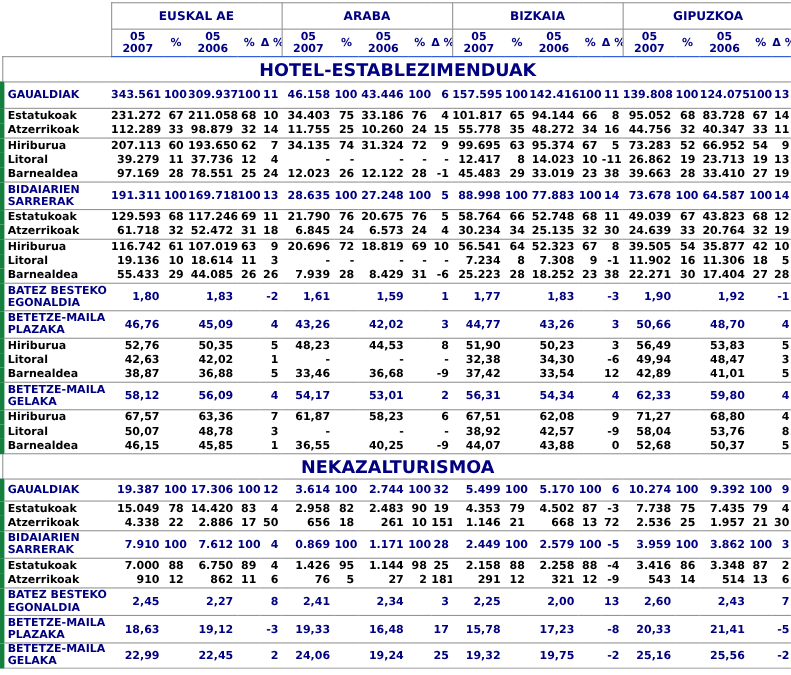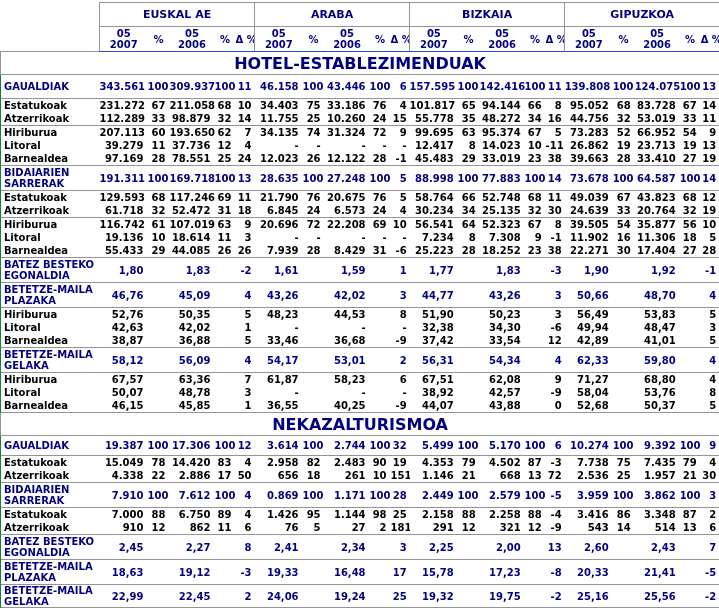--- a/index.html
+++ b/index.html
@@ -8,21 +8,21 @@
   table{border-collapse:collapse;table-layout:fixed;width:719px;border-bottom:1px solid #949494;}
   td{font-weight:bold;font-size:10px;padding:0;overflow:hidden;white-space:nowrap;vertical-align:middle;}
   td.corner{border:none;background:#fff;}
   td.region{color:#000080;text-align:center;font-size:11px;height:23px;border:1px solid #949494;}
   td.colhead{color:#000080;text-align:center;font-size:10px;line-height:11px;height:22px;padding:1px 0;border-bottom:1px solid #1d4ed8;}
   td.colhead.gfirst{border-left:1px solid #949494;}
   td.colhead.glast{border-right:1px solid #949494;}
   td.title{color:#000080;text-align:center;font-size:16px;height:22px;vertical-align:middle;
            border-left:1px solid #949494;border-right:1px solid #949494;}
   tr.sep td{border-top:1px solid #949494;}
-  td.lab{text-align:left;padding-left:3px;line-height:11px;white-space:normal;border-left:1px solid #15803d;}
+  td.lab{text-align:left;padding-left:3px;line-height:11px;white-space:normal;border-left:4px solid #15803d;}
   td.val{text-align:right;padding-right:4px;}
   td.dcol{padding-right:3px;}
   td.rowend{border-right:1px solid #949494;}
   tr.main td{color:#000080;}
   tr.sub td{color:#000000;}
   tr.h13 td{height:13px;}
   tr.h19 td{height:19px;}
   tr.h22 td{height:22px;}
   tr.h23 td{height:23px;}
   tr.h24 td{height:24px;}
@@ -148,21 +148,21 @@
           <td class="val">10.260</td>
           <td class="val">24</td>
           <td class="val dcol">15</td>
           <td class="val">55.778</td>
           <td class="val">35</td>
           <td class="val">48.272</td>
           <td class="val">34</td>
           <td class="val dcol">16</td>
           <td class="val">44.756</td>
           <td class="val">32</td>
-          <td class="val">53.019</td>
+          <td class="val">40.347</td>
           <td class="val">33</td>
           <td class="val dcol rowend">11</td>
         </tr>
         <tr class="sub sep h13">
           <td class="lab">Hiriburua</td>
           <td class="val">207.113</td>
           <td class="val">60</td>
           <td class="val">193.650</td>
           <td class="val">62</td>
           <td class="val dcol">7</td>
@@ -299,32 +299,32 @@
         </tr>
         <tr class="sub sep h13">
           <td class="lab">Hiriburua</td>
           <td class="val">116.742</td>
           <td class="val">61</td>
           <td class="val">107.019</td>
           <td class="val">63</td>
           <td class="val dcol">9</td>
           <td class="val">20.696</td>
           <td class="val">72</td>
-          <td class="val">22.208</td>
+          <td class="val">18.819</td>
           <td class="val">69</td>
           <td class="val dcol">10</td>
           <td class="val">56.541</td>
           <td class="val">64</td>
           <td class="val">52.323</td>
           <td class="val">67</td>
           <td class="val dcol">8</td>
           <td class="val">39.505</td>
           <td class="val">54</td>
           <td class="val">35.877</td>
-          <td class="val">56</td>
+          <td class="val">42</td>
           <td class="val dcol rowend">10</td>
         </tr>
         <tr class="sub h13">
           <td class="lab">Litoral</td>
           <td class="val">19.136</td>
           <td class="val">10</td>
           <td class="val">18.614</td>
           <td class="val">11</td>
           <td class="val dcol">3</td>
           <td class="val">-</td>

